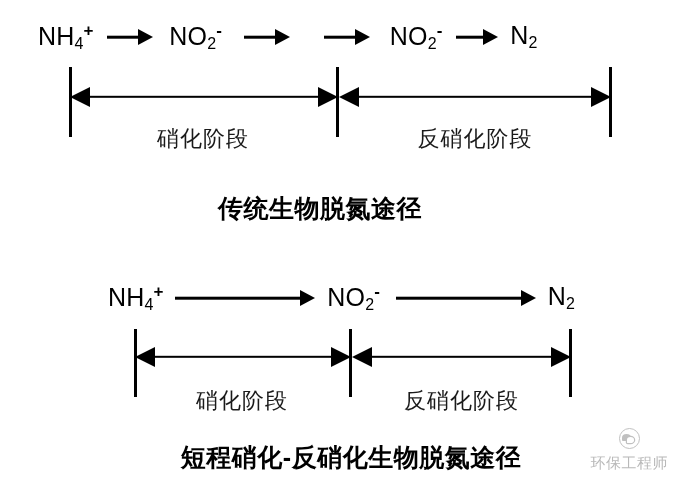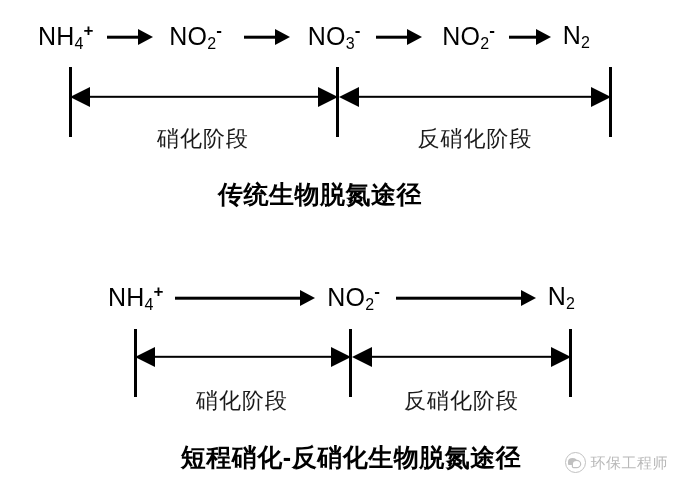--- a/index.html
+++ b/index.html
@@ -138,23 +138,24 @@
     letter-spacing: 0.5px;
     font-family: "Liberation Sans", "DejaVu Sans", sans-serif;
   }
 
   
   #watermark {
     position: absolute;
     right: 8px;
     bottom: 16px;
     display: flex;
-    align-items: flex-end;
+    align-items: center;
     gap: 5px;
     opacity: 0.62;
+    flex-direction: column;
   }
   #watermark .wm-logo {
     width: 19px;
     height: 19px;
     border-radius: 50%;
     border: 1.4px solid #9a9a9a;
     position: relative;
     flex: none;
   }
   #watermark .wm-logo::before,
@@ -198,21 +199,20 @@
           <span class="head"></span>
       </span>
 
       <span class="species"><span>NO</span><span class="sub">2</span><span class="sup">-</span></span>
 
       <span class="rxn-arrow" style="width:46px; margin:0 18px 0 22px;">
         <span class="shaft" style="width:34px;"></span>
           <span class="head"></span>
       </span>
 
-      <span class="species"><span>NO</span><span class="sub">3</span><span class="sup">-</span></span>
 
       <span class="rxn-arrow" style="width:46px; margin:0 20px 0 16px;">
         <span class="shaft" style="width:34px;"></span>
           <span class="head"></span>
       </span>
 
       <span class="species"><span>NO</span><span class="sub">2</span><span class="sup">-</span></span>
 
       <span class="rxn-arrow" style="width:42px; margin:0 12px 0 14px;">
         <span class="shaft" style="width:30px;"></span>
@@ -233,21 +233,21 @@
     </div>
     <div class="span-arrow" style="left:339px; top:86px; width:272px;">
       <span class="head-l"></span>
         <span class="shaft"></span>
         <span class="head-r"></span>
     </div>
 
     <div class="stage-label" style="left:69px; top:124px; width:268px;">硝化阶段</div>
     <div class="stage-label" style="left:339px; top:124px; width:272px;">反硝化阶段</div>
 
-    <div class="caption" style="left:0; top:178px; width:640px;">传统生物脱氮途径</div>
+    <div class="caption" style="left:0; top:192px; width:640px;">传统生物脱氮途径</div>
   </div>
 
   <div>
 
     <div class="formula-row" style="left:108px; top:281px; height:34px;">
 
       <span class="species"><span>NH</span><span class="sub">4</span><span class="sup">+</span></span>
 
       <span class="rxn-arrow" style="width:140px; margin:0 12px 0 12px;">
         <span class="shaft" style="width:128px;"></span>

